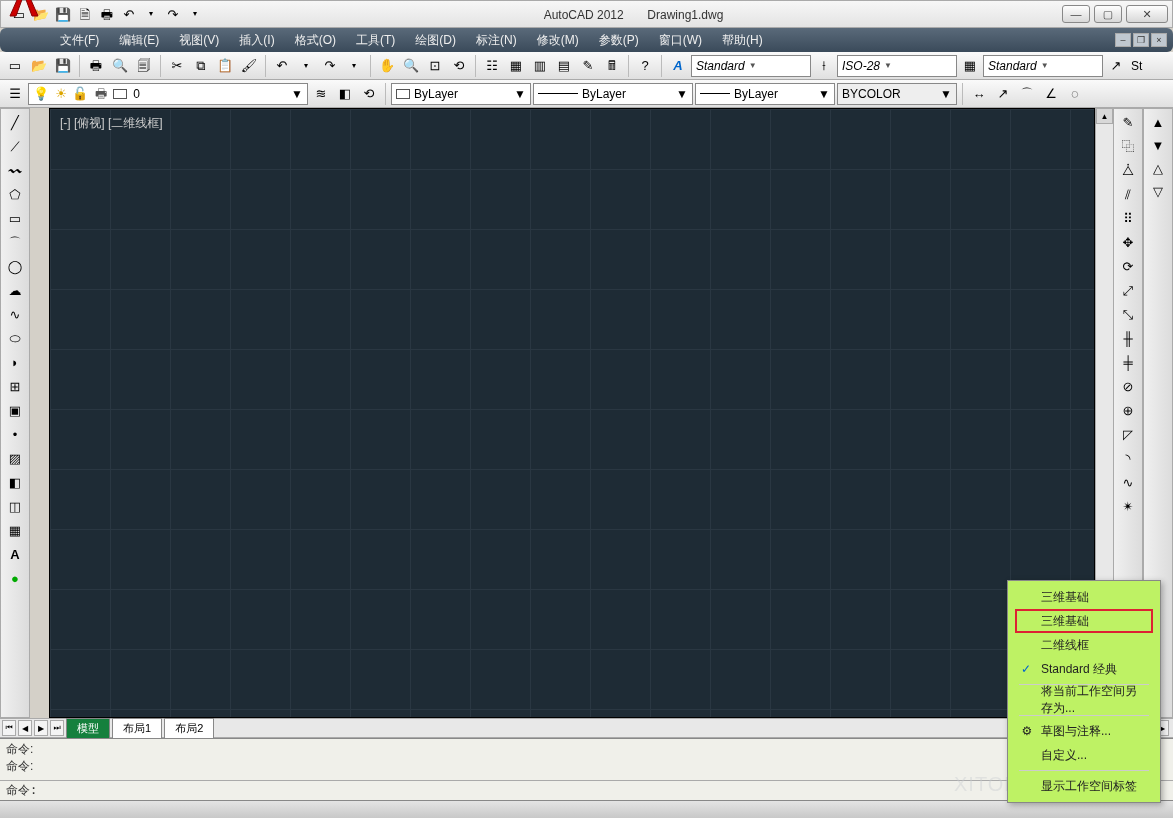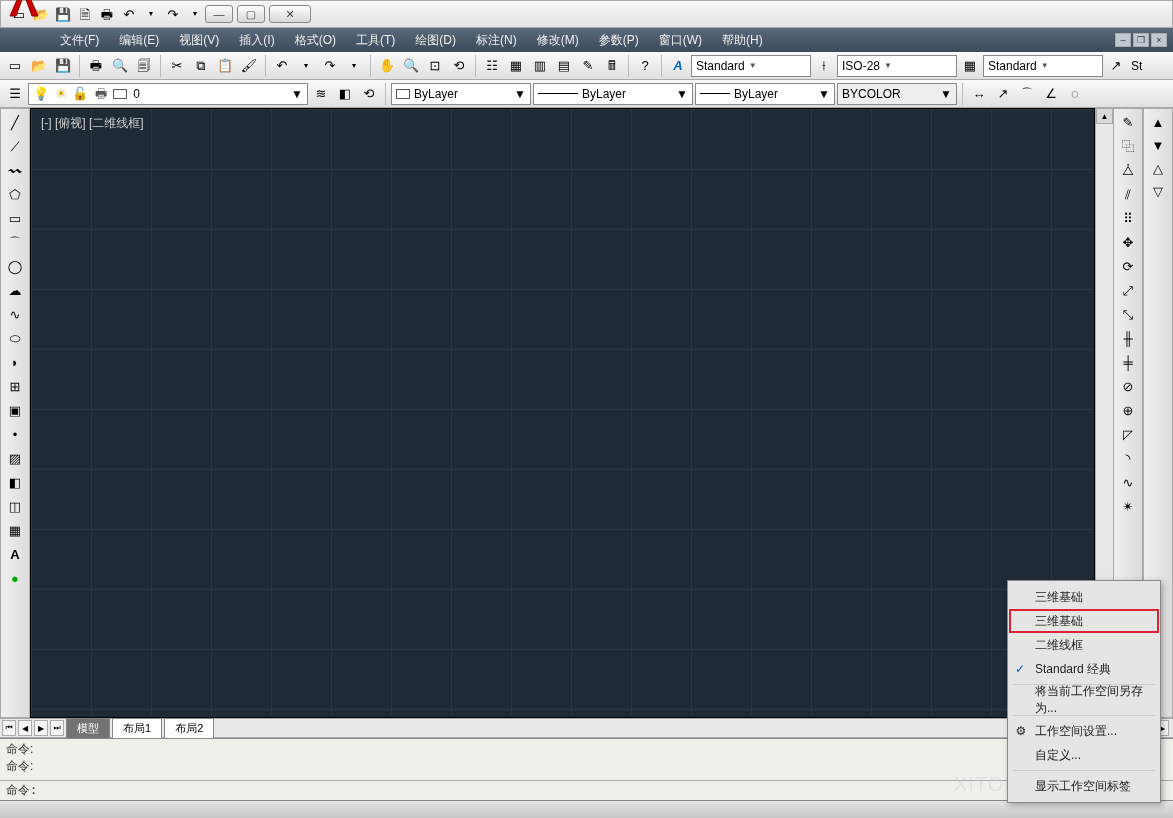--- a/index.html
+++ b/index.html
@@ -9,72 +9,72 @@
 .titlebar { height: 28px; background: linear-gradient(#f7f7f7,#e3e3e3); border: 1px solid #aaa; display: flex; align-items: center; padding: 0 4px; }
 .qat { display:flex; gap:2px; margin-left:4px; }
 .qat .btn { width:20px; height:20px; display:flex; align-items:center; justify-content:center; border:1px solid transparent; }
 .title-text { flex:1; text-align:center; color:#333; font-size:13px; }
 .title-text span { margin:0 10px; }
 .win-controls { display:flex; gap:4px; }
 .win-btn { width:28px; height:18px; border:1px solid #888; background:linear-gradient(#fefefe,#d8d8d8); border-radius:3px; display:flex; align-items:center; justify-content:center; font-size:11px; color:#444;}
 .win-btn.close { width:42px; }
 
 
-.menubar { height: 24px; background: linear-gradient(#5a6a7a,#3a4a5a); display:flex; align-items:center; padding-left:50px; color:#fff; position:relative;}
+.menubar { height: 24px; background: linear-gradient(#5a6a7a,#3a4a5a); display:flex; align-items:center; padding-left:50px; color:#fff; position:relative;border-radius:6px;}
 .app-big-icon{position:absolute; left:4px; top:-20px; width:40px; height:40px; z-index:5; display:flex;align-items:center;justify-content:center;}
 .menu-item { padding: 4px 10px; cursor:default; color:#eee; font-size:12px;}
 .menu-right-controls{margin-left:auto;display:flex;align-items:center;gap:2px;padding-right:6px;}
 .menu-right-controls .mrc{width:16px;height:14px;border:1px solid #aaa;background:#c0c8d0;display:flex;align-items:center;justify-content:center;font-size:9px;color:#333;}
 
 
 .toolbar-row { height: 28px; background: linear-gradient(#fafafa,#e0e0e0); border-bottom:1px solid #aaa; display:flex; align-items:center; padding:0 4px; gap:2px;}
 .tb-btn { width:22px; height:22px; border:1px solid transparent; display:flex; align-items:center; justify-content:center; background:transparent;}
 .tb-sep { width:1px; height:22px; background:#bbb; margin:0 3px;}
 .tb-dropdown { height:22px; border:1px solid #888; background:#fff; display:flex; align-items:center; padding:0 4px; gap:4px;}
 .tb-dropdown .dd-arrow{font-size:8px;color:#555;}
-.tb-dropdown.wide{min-width:120px;}
+.tb-dropdown.wide{min-width:120px;font-style:italic;}
 .row2-ctrl{height:22px;border:1px solid #888;background:#fff;display:flex;align-items:center;padding:0 4px;}
 
 
 .main { display:flex; height: calc(818px - 28px - 24px - 28px - 28px - 20px - 62px - 18px); position:relative;}
 .left-toolbox, .right-toolbox { width:30px; background:linear-gradient(90deg,#f0f0f0,#dcdcdc); border:1px solid #aaa; display:flex; flex-direction:column; align-items:center; padding-top:2px; gap:2px;}
 .right-toolbox{border-left:1px solid #aaa;}
 .side-btn{width:22px;height:22px;display:flex;align-items:center;justify-content:center;border:1px solid transparent;}
 .right-stack{display:flex;flex-direction:column;gap:1px;background:linear-gradient(90deg,#f0f0f0,#dcdcdc);border:1px solid #aaa;width:30px;align-items:center;padding-top:2px;}
 
 
 .canvas-wrap{flex:1; display:flex; flex-direction:column;}
-.canvas { flex:1; background: #1e2b35; position:relative; overflow:hidden; border:1px solid #000;}
+.canvas { flex:1; background: #1e2b35; position:relative; overflow:hidden; border:1px solid #000;margin-left:19px;}
 .canvas::before{content:'';position:absolute;inset:0;background-image:
  linear-gradient(#2a3742 1px,transparent 1px),
  linear-gradient(90deg,#2a3742 1px,transparent 1px);
  background-size:60px 60px;}
 .viewport-label { position:absolute; left:10px; top:6px; color:#d0d0d0; font-size:12px;}
 .canvas-scroll-v{width:18px;background:#e8e8e8;border-left:1px solid #aaa;display:flex;flex-direction:column;}
 .canvas-scroll-v .sarrow{height:16px;display:flex;align-items:center;justify-content:center;font-size:8px;background:#d8d8d8;border:1px solid #aaa;}
 .canvas-scroll-v .strack{flex:1;background:#e8e8e8;}
 
 
 .view-tabs{height:20px;background:#e8e8e8;display:flex;align-items:center;border-top:1px solid #aaa;border-bottom:1px solid #aaa;}
 .vt-nav{width:14px;height:16px;border:1px solid #aaa;background:#f4f4f4;display:flex;align-items:center;justify-content:center;font-size:8px;margin-left:2px;}
 .vt-tab{padding:2px 10px;background:#fff;border:1px solid #888;border-bottom:none;font-size:11px;margin-left:2px;}
-.vt-tab.active{background:#737373;color:#fff;}
+.vt-tab.active{background:#15803d;color:#fff;}
 .vt-hscroll{flex:1;display:flex;align-items:center;justify-content:flex-end;padding-right:4px;gap:2px;}
 
 
 .command-area{height:62px;background:#f0f0ea;border-top:1px solid #888;display:flex;flex-direction:column;font-size:12px;color:#333;}
 .command-history{flex:1;padding:2px 6px;font-family:SimSun,monospace;overflow:hidden;}
 .command-input-row{height:20px;border-top:1px solid #aaa;display:flex;align-items:center;padding:0 6px;}
 .command-prompt{font-family:SimSun,monospace;}
 
 
 .status-bar{height:18px;background:linear-gradient(#e4e4e4,#c8c8c8);border-top:1px solid #888;}
 
 
-.ctx-menu{position:absolute; right:12px; top:580px; width:154px; background:#e5e5e5; border:1px solid #888; box-shadow:2px 2px 6px rgba(0,0,0,.3); z-index:100; padding:4px 1px;}
+.ctx-menu{position:absolute; right:12px; top:580px; width:154px; background:#bef264; border:1px solid #888; box-shadow:2px 2px 6px rgba(0,0,0,.3); z-index:100; padding:4px 7px;}
 .ctx-item{height:24px;display:flex;align-items:center;padding:0 8px 0 26px;font-size:12px;color:#222;position:relative;}
 .ctx-item.hl{outline:2px solid #d23; outline-offset:-2px;}
 .ctx-item .chk{position:absolute;left:6px;color:#06c;}
 .ctx-sep{height:1px;background:#ccc;margin:3px 4px;}
 .ctx-icon{position:absolute;left:4px;width:16px;height:16px;display:flex;align-items:center;justify-content:center;}
 
 
 .ic{font-size:13px;line-height:1;}
 .sw{width:14px;height:10px;border:1px solid #555;}
 
@@ -112,20 +112,24 @@
       </div>
     <div class="btn">
         <span class="ic" style="font-size:8px">▾</span>
       </div>
     <div class="btn">
         <span class="ic">↷</span>
       </div>
     <div class="btn">
         <span class="ic" style="font-size:8px">▾</span>
       </div>
+  </div>
+  <div class="title-text">
+    <span>AutoCAD 2012</span>
+    <span>Drawing1.dwg</span>
   </div>
   <div class="win-controls">
     <div class="win-btn">—</div>
     <div class="win-btn">▢</div>
     <div class="win-btn close">✕</div>
   </div>
 </div>
 
 <div class="menubar">
   <div class="menu-item">文件(F)</div>
@@ -503,21 +507,21 @@
   <div class="ctx-item">二维线框</div>
   <div class="ctx-item">
     <span class="chk">✓</span>
     <span>Standard 经典</span>
   </div>
   <div class="ctx-sep"></div>
   <div class="ctx-item">将当前工作空间另存为...</div>
   <div class="ctx-sep"></div>
   <div class="ctx-item">
     <span class="ctx-icon">⚙</span>
-    <span>工作空间设置...</span>
+    <span>草图与注释...</span>
   </div>
   <div class="ctx-item">自定义...</div>
   <div class="ctx-sep"></div>
   <div class="ctx-item">显示工作空间标签</div>
 </div>
 
 <div class="logo-ghost">
  <svg viewBox="0 0 40 40">
       <path d="M5 35 L20 18 L35 35 Z M14 35 h12 v-6 h-12 Z" fill="#fff" opacity=".5"></path>
     </svg>

